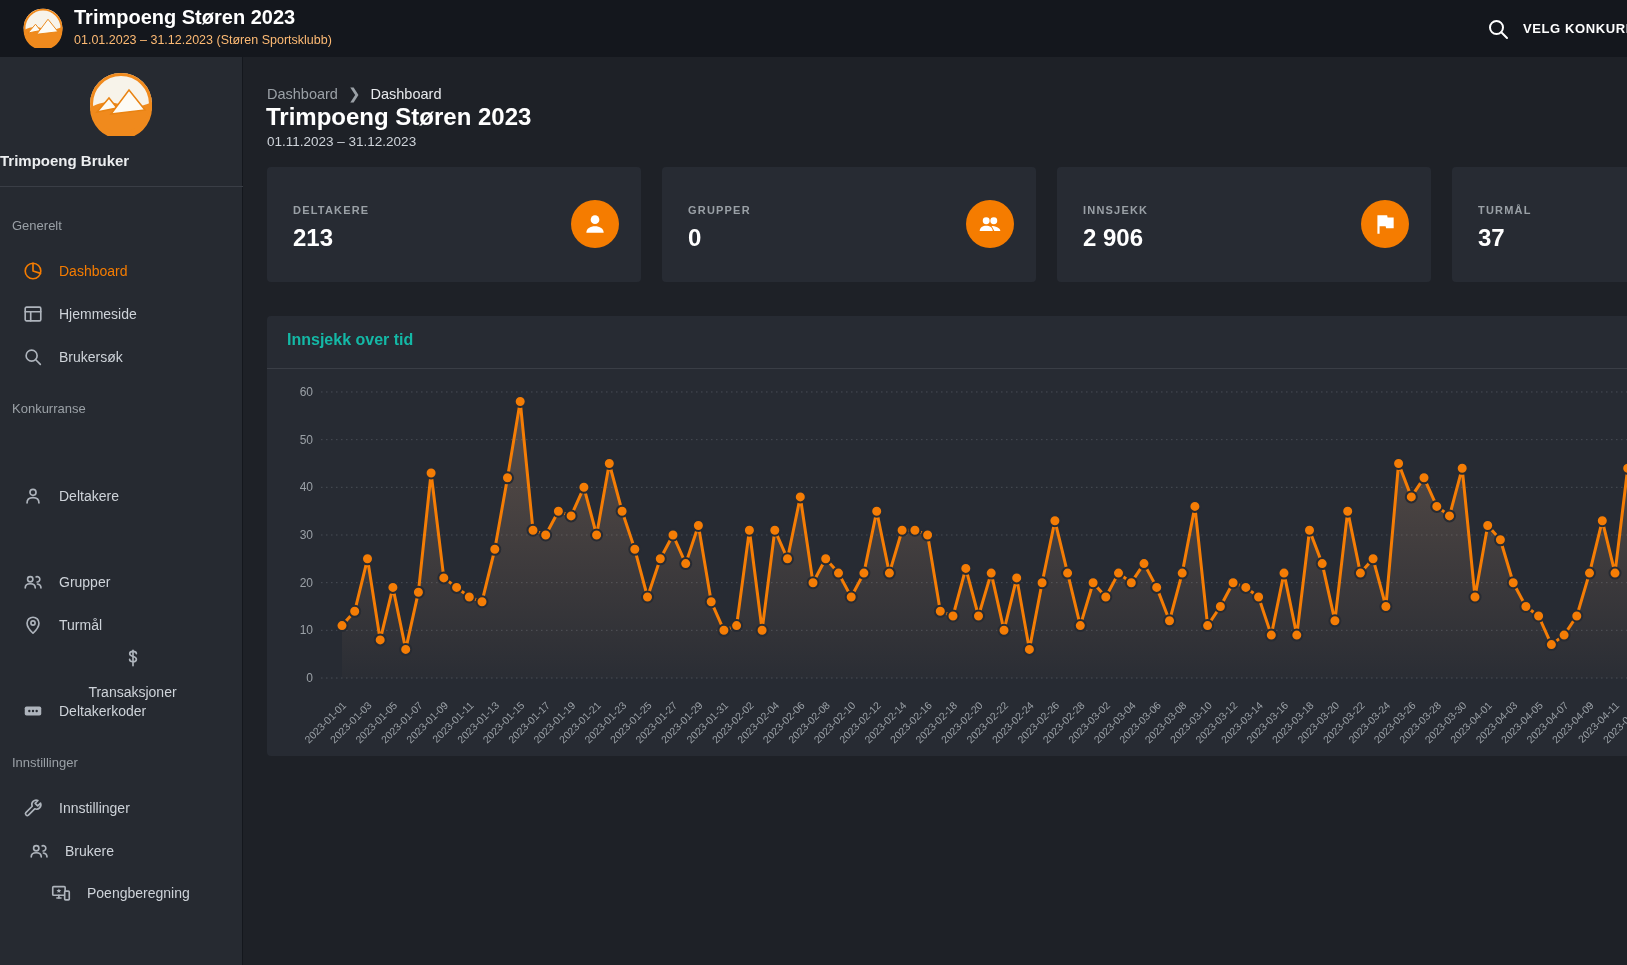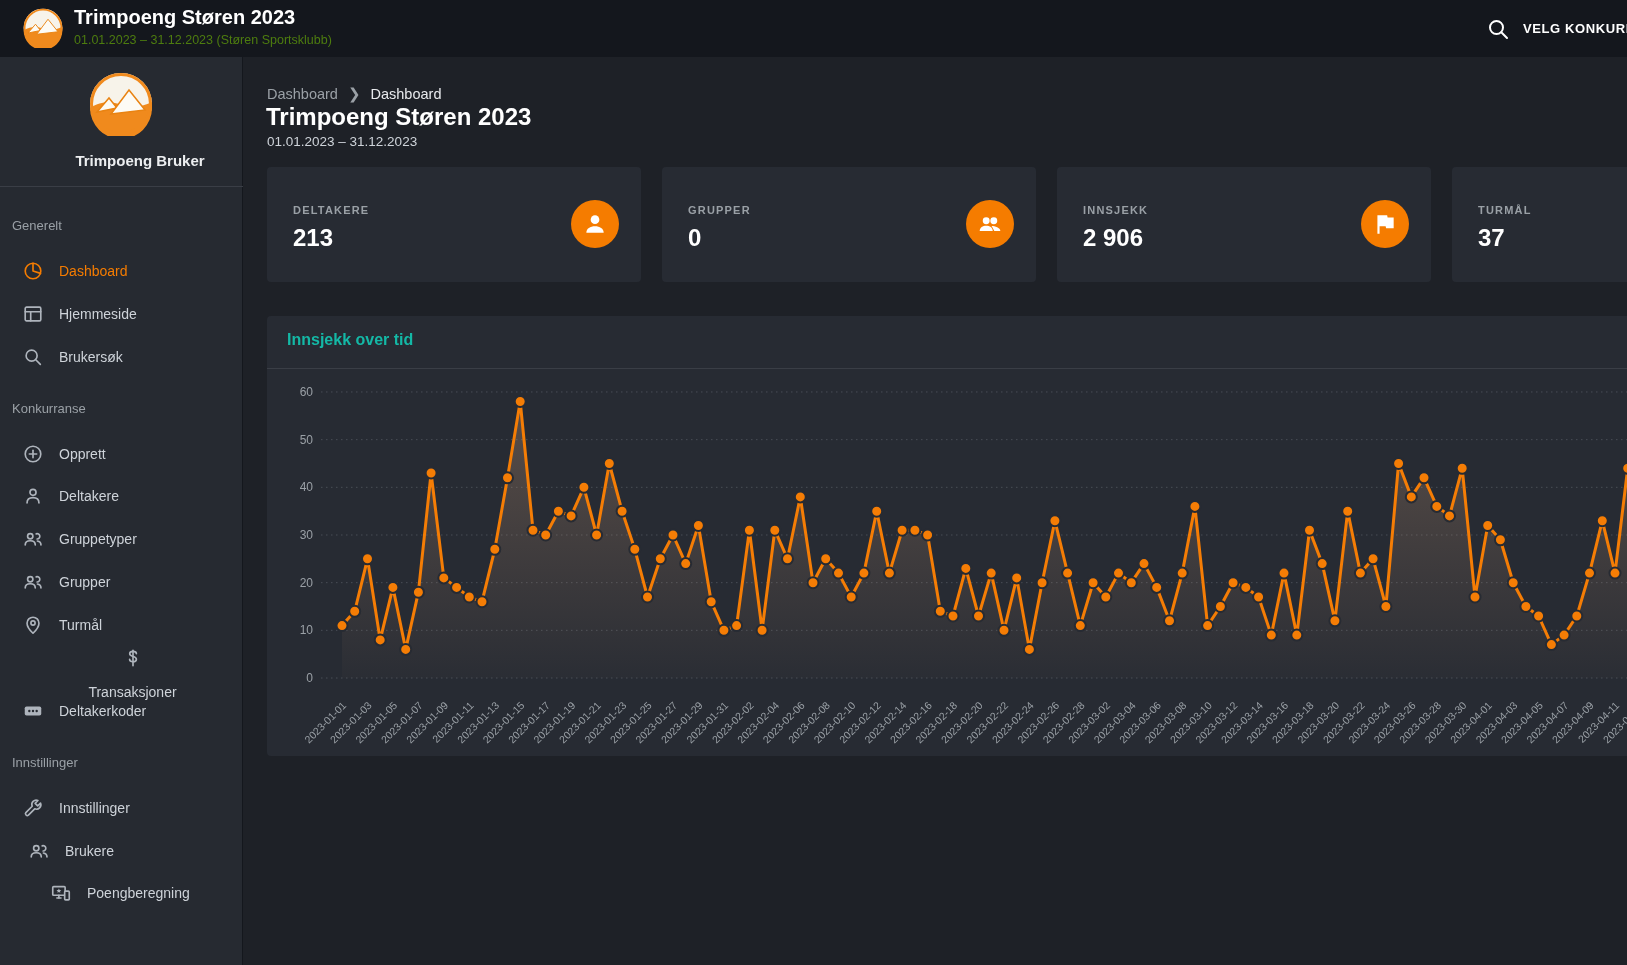--- a/index.html
+++ b/index.html
@@ -4,28 +4,28 @@
 <style>
   * { margin:0; padding:0; box-sizing:border-box; }
   html,body { width:1627px; height:965px; overflow:hidden; background:#1e2127;
               font-family:"Liberation Sans", sans-serif; }
   body { position:relative; color:#e8eaed; }
 
   
   .header { position:absolute; left:0; top:0; width:1627px; height:57px; background:#14171d; z-index:30; }
   .header-logo { position:absolute; left:23px; top:8px; width:40px; height:40px; }
   .header-title { position:absolute; left:74px; top:6px; font-size:20px; font-weight:bold; color:#fff; }
-  .header-subtitle { position:absolute; left:74px; top:33px; font-size:12.5px; color:#4d7c0f; }
+  .header-subtitle { position:absolute; left:74px; top:33px; font-size:12.5px; color:#fdba74; }
   .header-right { position:absolute; left:1486px; top:0; height:57px; display:flex; align-items:center; gap:13px; white-space:nowrap; }
   .header-action { font-size:13px; font-weight:bold; letter-spacing:.6px; color:#fff; }
 
   
   .sidebar { position:absolute; left:0; top:57px; width:243px; height:908px; background:#262a31; border-right:1px solid #14171d; z-index:20; }
   .avatar { position:absolute; left:89px; top:15px; width:64px; height:64px; }
-  .profile-name { position:absolute; left:0; top:95px; width:243px; text-align:center; font-size:15px; font-weight:bold; color:#eceef0;padding-left:37px; }
+  .profile-name { position:absolute; left:0; top:95px; width:243px; text-align:left; font-size:15px; font-weight:bold; color:#eceef0; }
   .sidebar-divider { position:absolute; left:0; top:129px; width:243px; height:1px; background:#3a3e46; }
   .side-section { position:absolute; left:12px; font-size:13px; color:#9aa0a6; }
   .side-item { position:absolute; left:0; width:243px; height:42px; display:flex; align-items:center; padding-left:22px; gap:15px; cursor:pointer; color:#ced3d9; font-size:14px; }
   .side-item .icon { width:22px; height:22px; display:inline-flex; }
   .side-item.active { color:#f57c00; }
   .side-item.active svg * { stroke:#f57c00; }
   .icon svg { width:22px; height:22px; }
 
   
   .breadcrumb { position:absolute; left:267px; top:85px; font-size:14.5px; color:#9aa0a6; display:flex; gap:10px; align-items:center; }
@@ -110,49 +110,28 @@
           <rect x="3.5" y="4.5" width="17" height="15" rx="1.5" fill="none" stroke="#aeb4bc" stroke-width="1.8" stroke-linecap="round" stroke-linejoin="round"></rect>
           <line x1="3.5" y1="9.5" x2="20.5" y2="9.5" fill="none" stroke="#aeb4bc" stroke-width="1.8" stroke-linecap="round" stroke-linejoin="round"></line>
           <line x1="9.5" y1="9.5" x2="9.5" y2="19.5" fill="none" stroke="#aeb4bc" stroke-width="1.8" stroke-linecap="round" stroke-linejoin="round"></line>
         </svg>
       </span>
     <span>Hjemmeside</span>
   </div>
 
   <div class="side-section" style="top:344px;">Konkurranse</div>
 
-  <div class="side-item" style="top:376px;">
-    <span class="icon">
-        <svg viewBox="0 0 24 24">
-          <circle cx="12" cy="12" r="8.5" fill="none" stroke="#aeb4bc" stroke-width="1.8" stroke-linecap="round" stroke-linejoin="round"></circle>
-          <line x1="12" y1="8" x2="12" y2="16" fill="none" stroke="#aeb4bc" stroke-width="1.8" stroke-linecap="round" stroke-linejoin="round"></line>
-          <line x1="8" y1="12" x2="16" y2="12" fill="none" stroke="#aeb4bc" stroke-width="1.8" stroke-linecap="round" stroke-linejoin="round"></line>
-        </svg>
-      </span>
-    <span>Opprett</span>
-  </div>
   <div class="side-item" style="top:418px;">
     <span class="icon">
         <svg viewBox="0 0 24 24">
           <circle cx="12" cy="8" r="3.3" fill="none" stroke="#aeb4bc" stroke-width="1.8" stroke-linecap="round" stroke-linejoin="round"></circle>
           <path d="M5.5 19.5c0-4 3-5.7 6.5-5.7s6.5 1.7 6.5 5.7" fill="none" stroke="#aeb4bc" stroke-width="1.8" stroke-linecap="round" stroke-linejoin="round"></path>
         </svg>
       </span>
     <span>Deltakere</span>
-  </div>
-  <div class="side-item" style="top:461px;">
-    <span class="icon">
-        <svg viewBox="0 0 24 24">
-          <circle cx="9" cy="9" r="2.9" fill="none" stroke="#aeb4bc" stroke-width="1.8" stroke-linecap="round" stroke-linejoin="round"></circle>
-          <path d="M3.5 18.5c0-3.3 2.6-4.6 5.5-4.6s5.5 1.3 5.5 4.6" fill="none" stroke="#aeb4bc" stroke-width="1.8" stroke-linecap="round" stroke-linejoin="round"></path>
-          <path d="M15.5 6.4a2.9 2.9 0 1 1 1 5.6" fill="none" stroke="#aeb4bc" stroke-width="1.8" stroke-linecap="round" stroke-linejoin="round"></path>
-          <path d="M16.8 14.2c2.2.4 3.9 1.7 3.9 4.3" fill="none" stroke="#aeb4bc" stroke-width="1.8" stroke-linecap="round" stroke-linejoin="round"></path>
-        </svg>
-      </span>
-    <span>Gruppetyper</span>
   </div>
   <div class="side-item" style="top:504px;">
     <span class="icon">
         <svg viewBox="0 0 24 24">
           <circle cx="9" cy="9" r="2.9" fill="none" stroke="#aeb4bc" stroke-width="1.8" stroke-linecap="round" stroke-linejoin="round"></circle>
           <path d="M3.5 18.5c0-3.3 2.6-4.6 5.5-4.6s5.5 1.3 5.5 4.6" fill="none" stroke="#aeb4bc" stroke-width="1.8" stroke-linecap="round" stroke-linejoin="round"></path>
           <path d="M15.5 6.4a2.9 2.9 0 1 1 1 5.6" fill="none" stroke="#aeb4bc" stroke-width="1.8" stroke-linecap="round" stroke-linejoin="round"></path>
           <path d="M16.8 14.2c2.2.4 3.9 1.7 3.9 4.3" fill="none" stroke="#aeb4bc" stroke-width="1.8" stroke-linecap="round" stroke-linejoin="round"></path>
         </svg>
       </span>
@@ -222,21 +201,21 @@
     <span>Poengberegning</span>
   </div>
 </div>
 
 <div class="breadcrumb">
   <span>Dashboard</span>
   <span class="sep">❯</span>
   <span class="crumb-current">Dashboard</span>
 </div>
 <div class="page-title">Trimpoeng Støren 2023</div>
-<div class="page-subtitle">01.01.2023 – 31.12.2023</div>
+<div class="page-subtitle">01.11.2023 – 31.12.2023</div>
 
 <div class="stat-card" style="left:267px;">
   <div class="stat-label">DELTAKERE</div>
   <div class="stat-value">213</div>
   <div class="stat-icon">
     <svg viewBox="0 0 24 24">
         <circle cx="12" cy="8" r="4" fill="#fff"></circle>
         <path d="M4 20c0-4 3.6-6 8-6s8 2 8 6z" fill="#fff"></path>
       </svg>
   </div>

